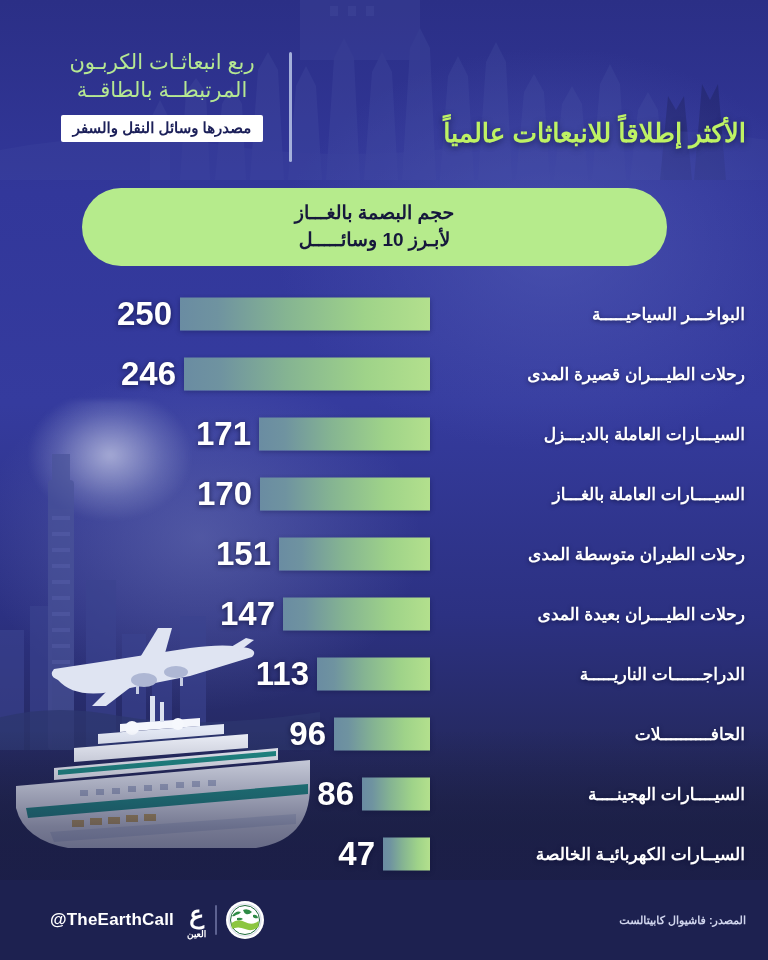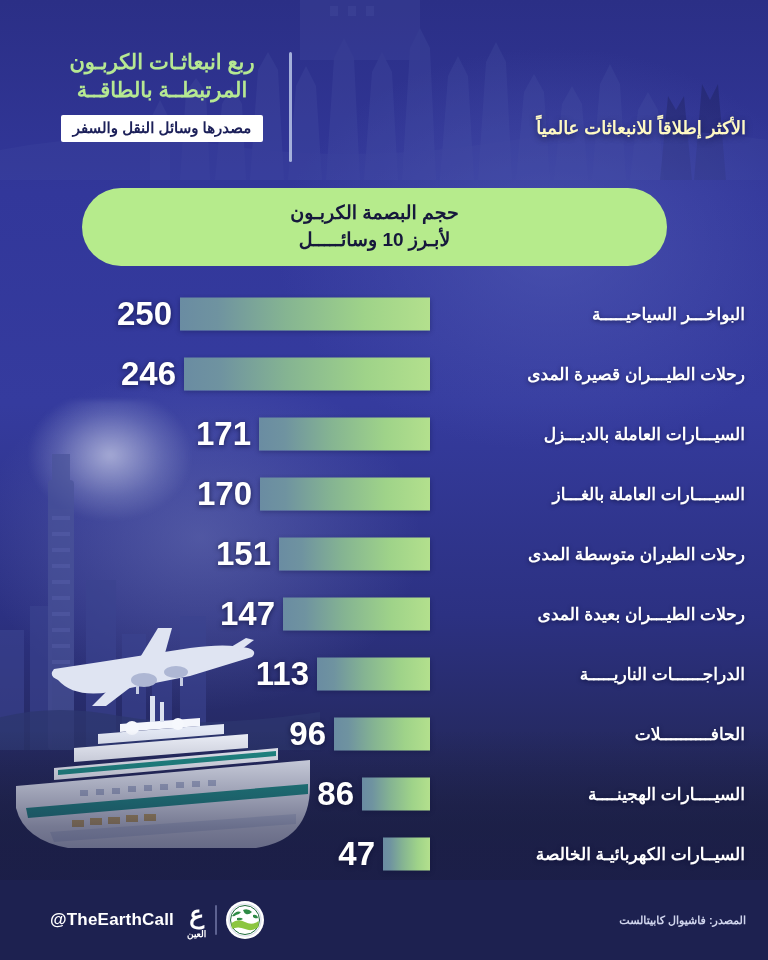--- a/index.html
+++ b/index.html
@@ -60,37 +60,37 @@
 
   .title-main{
     position:absolute; right:22px; top:44px; width:440px;
     text-align:right; color:#ffffff;
     font-size:31px; font-weight:bold; line-height:1.18;
     letter-spacing:-.2px;
     text-shadow:0 2px 6px rgba(10,12,45,.55);
   }
   .title-sub{
     position:absolute; right:22px; top:118px; width:440px;
-    text-align:right; color:#fef9c3;
-    font-size:18px; font-weight:bold; line-height:1.2;
+    text-align:right; color:#bef264;
+    font-size:26px; font-weight:bold; line-height:1.2;
     text-shadow:0 2px 6px rgba(10,12,45,.55);
   }
 
   .hdr-divider{
     position:absolute; left:289px; top:52px;
     width:3px; height:110px;
     background:#b9c6e8; opacity:.85; border-radius:2px;
   }
 
   .kicker{
     position:absolute; right:472px; top:48px; width:268px;
     text-align:center;
   }
   .kicker-line{
-    color:#b6e892; font-size:21px; font-weight:bold; line-height:1.32;
+    color:#b6e892; font-size:21px; font-weight:normal; line-height:1.32;
     white-space:nowrap;
     text-align:center;
   }
   .kicker-chip{
     display:inline-block; margin-top:12px;
     background:#ffffff; color:#1c2059;
     font-size:15px; font-weight:bold;
     padding:4px 12px 5px; border-radius:2px;
     white-space:nowrap;
   }
@@ -299,21 +299,21 @@
 
     <div class="kicker">
       <div class="kicker-line">ربع انبعاثـات الكربـون</div>
       <div class="kicker-line">المرتبطــة بالطاقــة</div>
       <div class="kicker-chip">مصدرها وسائل النقل والسفر</div>
     </div>
   </div>
 
   <div class="legend-pill">
     <div class="legend-col">
-      <div>حجم البصمة الكربـون</div>
+      <div>حجم البصمة بالغـــاز</div>
       <div>لأبـرز 10 وسائـــــل</div>
     </div>
   </div>
 
   <div class="chart" id="chart">
       <div class="row" style="top: 4px;">
         <div class="row-label">البواخـــر السياحيـــــة</div>
         <div class="bar" style="width: 250px; left: 180px;"></div>
         <div class="bar-value" style="right: 596px;">250</div>
       </div>

